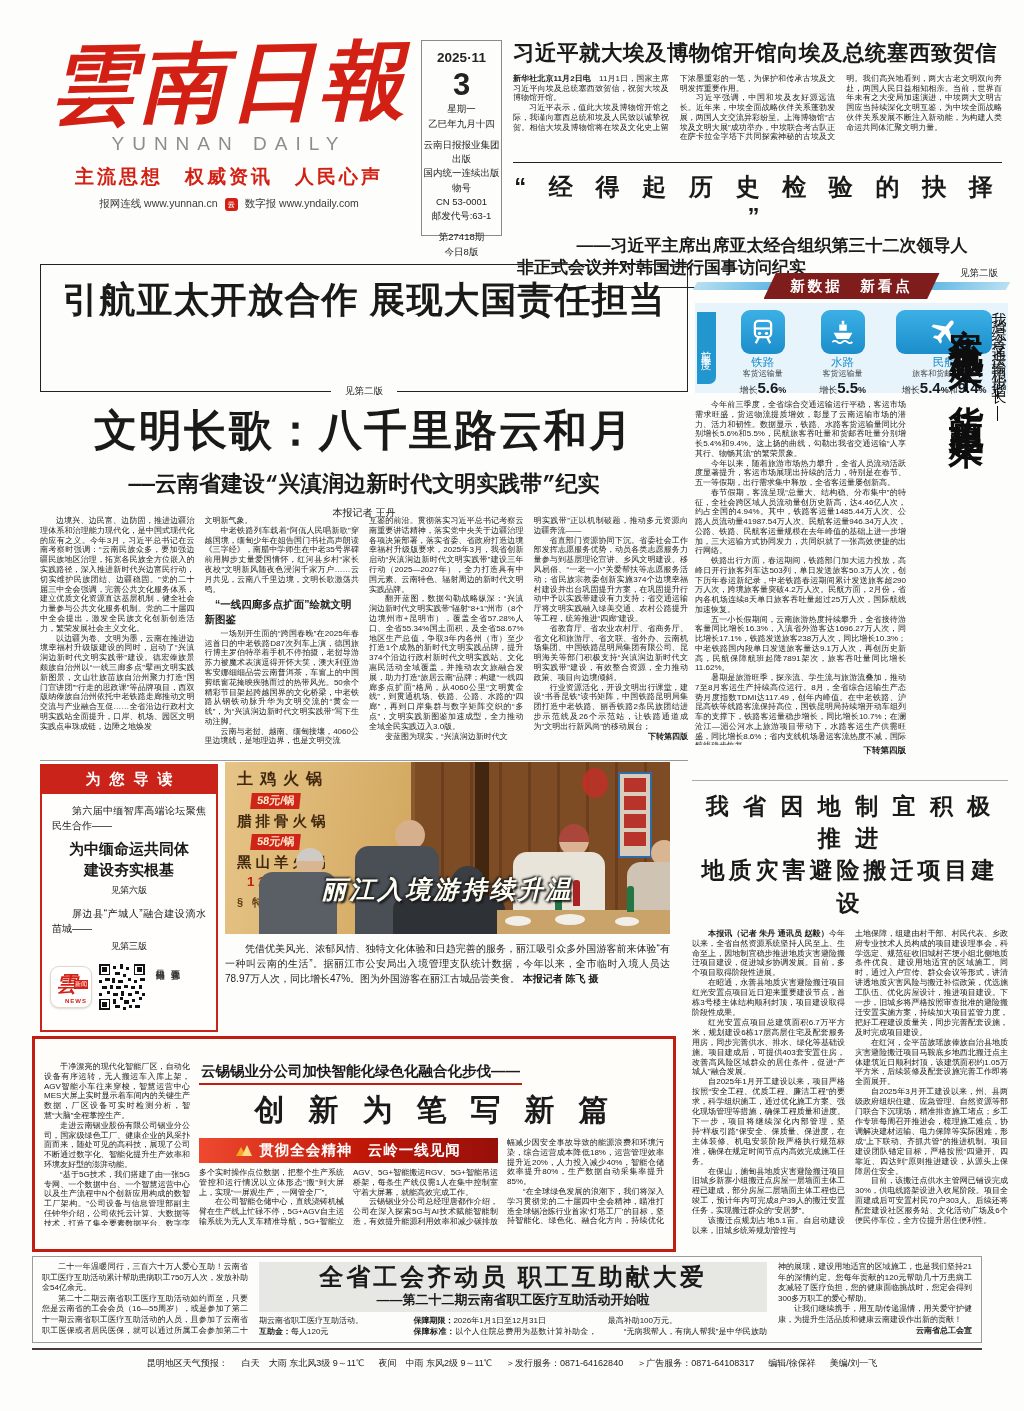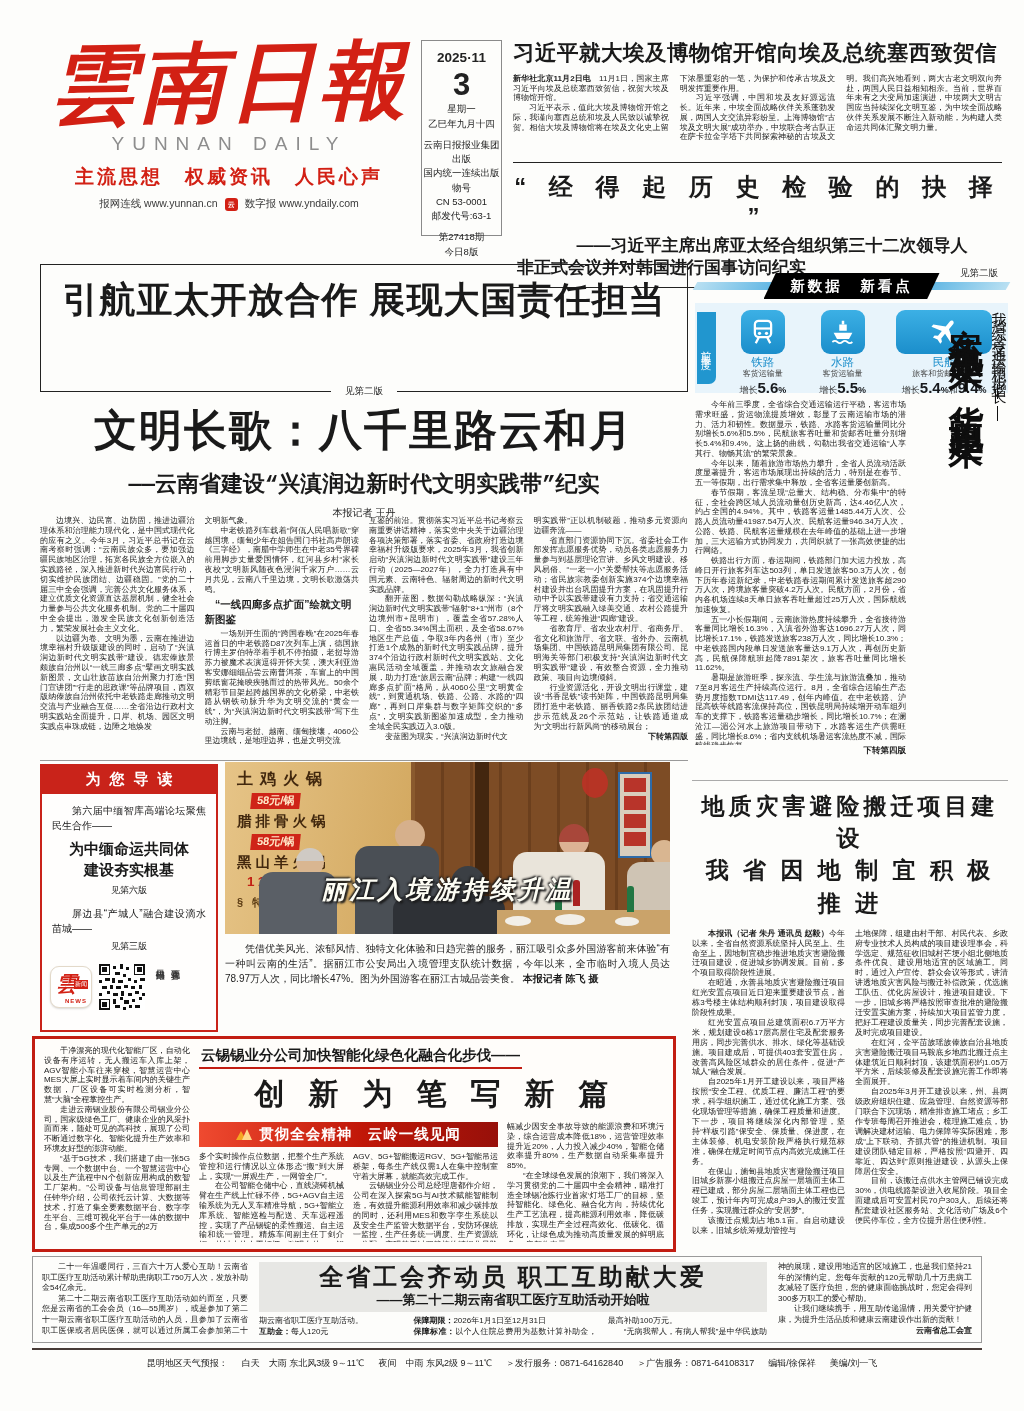--- a/index.html
+++ b/index.html
@@ -49,21 +49,21 @@
   .civ-body { left:40px; top:516px; width:648px; height:242px; display:flex; gap:10px; overflow:hidden; }
   .ncol { flex:1; font-size:8px; line-height:9.8px; text-align:justify; overflow:hidden; color:#1e1e1e; }
   .sub-head { font-weight:bold; font-size:10.5px; line-height:1.35; margin:3px 0; text-align:left; text-indent:1em; }
   .jump { font-weight:bold; text-align:right; text-indent:0; }
   .rule-left { left:40px; top:760px; width:648px; border-top:1px solid #999; }
 
   
   .nb-banner { left:695px; top:273px; width:313px; height:26px; }
   .nb-stripe { position:absolute; top:9px; left:0; right:0; height:8px;
     background:linear-gradient(90deg,#b9e0f2,#57b2e2 28%,#57b2e2 72%,#b9e0f2); transform:skewX(-30deg); }
-  .nb-band { position:absolute; left:50%; transform:translateX(-50%); top:0; width:176px; height:26px; background:#000000; color:#fff; font-weight:bold; font-size:14.5px; letter-spacing:3px; display:flex; align-items:center; justify-content:center; clip-path:polygon(7% 0,100% 0,93% 100%,0 100%); }
+  .nb-band { position:absolute; left:50%; transform:translateX(-50%); top:0; width:176px; height:26px; background:#7f1d1d; color:#fff; font-weight:bold; font-size:14.5px; letter-spacing:3px; display:flex; align-items:center; justify-content:center; clip-path:polygon(7% 0,100% 0,93% 100%,0 100%); }
   .infog { left:695px; top:303px; width:313px; height:90px; background:#e8f4fb; }
   .q-tab { position:absolute; left:2px; top:9px; width:19px; height:72px; background:#2196cf; color:#fff; writing-mode:vertical-rl; font-size:10.5px; letter-spacing:3px; display:flex; align-items:center; justify-content:center; border-radius:0 0 7px 0; }
   .tr-items { position:absolute; left:28px; top:7px; right:2px; display:flex; }
   .tr-item { flex:1; text-align:center; }
   .tr-item.wide { flex:1.55; }
   .icon-sq { height:44px; width:44px; margin:0 auto; background:linear-gradient(#3cb0e5,#1b8ecb); border-radius:9px; display:flex; align-items:center; justify-content:center; }
   .icon-sq.wide { width:96px; }
   .it-name { color:#1b8ecb; font-weight:normal; font-size:11.5px; margin-top:2px; line-height:1.1; }
   .it-label { color:#444; font-size:8px; line-height:1.25; }
   .it-stat { font-size:9px; color:#333; line-height:1.1; margin-top:1px; }
@@ -110,21 +110,21 @@
   .ph-table { position:absolute; left:272px; top:148px; width:173px; height:24px; background:#caa36a; }
   .plate { position:absolute; background:#f2efe8; border-radius:50%; }
   .bottle { position:absolute; width:7px; height:26px; background:#274; border-radius:3px 3px 0 0; }
   .bottle.red { background:#a22; }
   .photo-title { position:absolute; left:0; right:0; bottom:28px; text-align:center; font-weight:900; font-style:italic; font-size:25px; letter-spacing:3px; color:#fdfdf4;
     text-shadow:0 0 3px #1c1c1c, 2px 2px 2px #1c1c1c, -1px -1px 2px #1c1c1c; }
   .caption { left:225px; top:941px; width:445px; font-size:10px; line-height:15px; text-align:justify; color:#1e1e1e; }
   .cap-credit { font-weight:bold; }
 
   
-  .tinbox { left:32px; top:1036px; width:644px; height:216px; border:3px solid #c21d12; background:#fffdfa; padding:7px 9px; display:flex; gap:9px; }
+  .tinbox { left:32px; top:1036px; width:644px; height:216px; border:3px solid #c21d12; background:#fffdfa; padding:23px 9px; display:flex; gap:9px; }
   .tin-c1 { width:146px; font-size:8px; line-height:9.8px; text-align:justify; overflow:hidden; }
   .tin-right { flex:1; display:flex; flex-direction:column; overflow:hidden; }
   .tin-kicker { font-weight:bold; font-size:14.5px; border-bottom:2.5px solid #c21d12; align-self:flex-start; padding:0 2px 2px; }
   .tin-h { text-align:center; font-size:30px; font-weight:900; letter-spacing:24px; text-indent:24px; margin:5px 0 7px; }
   .tin-row { display:flex; gap:9px; flex:1; overflow:hidden; }
   .tin-left2 { width:299px; display:flex; flex-direction:column; }
   .tin-banner { height:25px; background:linear-gradient(90deg,#ef4a30,#c01708 55%,#97100a); color:#fff; font-weight:bold; font-size:14.5px; display:flex; align-items:center; justify-content:center; gap:7px; letter-spacing:1px; flex:none; }
   .tin-cols2 { display:flex; gap:9px; flex:1; margin-top:5px; overflow:hidden; }
   .tin-cols2 > div { flex:1; font-size:8px; line-height:9.8px; text-align:justify; overflow:hidden; }
   .tin-c4 { flex:1; font-size:8px; line-height:9.8px; text-align:justify; overflow:hidden; }
@@ -422,22 +422,22 @@
         <div class="tin-c4">
           <p class="p ni">幅减少因安全事故导致的能源浪费和环境污染，综合运营成本降低18%，运营管理效率提升近20%，人力投入减少40%，智能仓储效率提升80%，生产数据自动采集率提升85%。</p>
           <p class="p">“在全球绿色发展的浪潮下，我们将深入学习贯彻党的二十届四中全会精神，瞄准打造全球锡冶炼行业首家‘灯塔工厂’的目标，坚持智能化、绿色化、融合化方向，持续优化生产工艺流程，提高能源利用效率，降低碳排放，实现生产全过程高效化、低碳化、循环化，让绿色成为推动高质量发展的鲜明底色。”唐都作表示。</p>
 
         </div>
       </div>
     </div>
   </div>
 
   <div class="abs geo">
+    <div class="geo-h">我 省 因 地 制 宜 积 极 推 进</div>
     <div class="geo-h">地质灾害避险搬迁项目建设</div>
-    <div class="geo-h">我 省 因 地 制 宜 积 极 推 进</div>
     <div class="geo-cols">
       <div>
         <p class="p"><b>本报讯（记者 朱丹 通讯员 赵毅）</b><span>今年以来，全省自然资源系统坚持人民至上、生命至上，因地制宜稳步推进地质灾害避险搬迁项目建设，促进城乡协调发展。目前，多个项目取得阶段性进展。</span></p>
         <div>
             <p class="p">在昭通，永善县地质灾害避险搬迁项目红光安置点项目近日迎来重要建设节点，首栋3号楼主体结构顺利封顶，项目建设取得阶段性成果。</p>
             <p class="p">红光安置点项目总建筑面积6.7万平方米，规划建设6栋17层高层住宅及配套服务用房，同步完善供水、排水、绿化等基础设施。项目建成后，可提供403套安置住房，改善高风险区域群众的居住条件，促进“产城人”融合发展。</p>
             <p class="p">自2025年1月开工建设以来，项目严格按照“安全工程、优质工程、廉洁工程”的要求，科学组织施工，通过优化施工方案、强化现场管理等措施，确保工程质量和进度。下一步，项目将继续深化内部管理，坚持“样板引路”保安全、保质量、保进度，在主体装修、机电安装阶段严格执行规范标准，确保在规定时间节点内高效完成施工任务。</p>
             <p class="p">在保山，施甸县地质灾害避险搬迁项目旧城乡新寨小组搬迁点房屋一层墙面主体工程已建成，部分房屋二层墙面主体工程也已竣工，预计年内可完成8户39人的搬迁安置任务，实现搬迁群众的“安居梦”。</p>
             <p class="p">该搬迁点规划占地5.1亩。自启动建设以来，旧城乡统筹规划管控与</p>
           </div>

